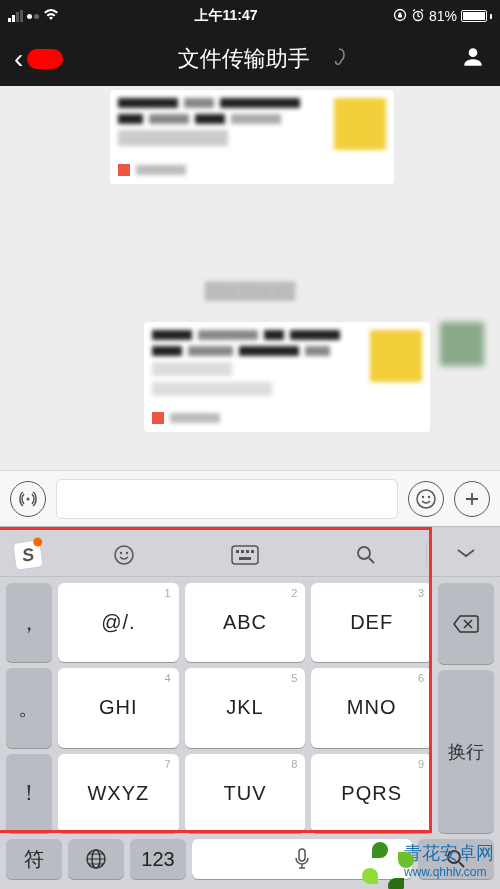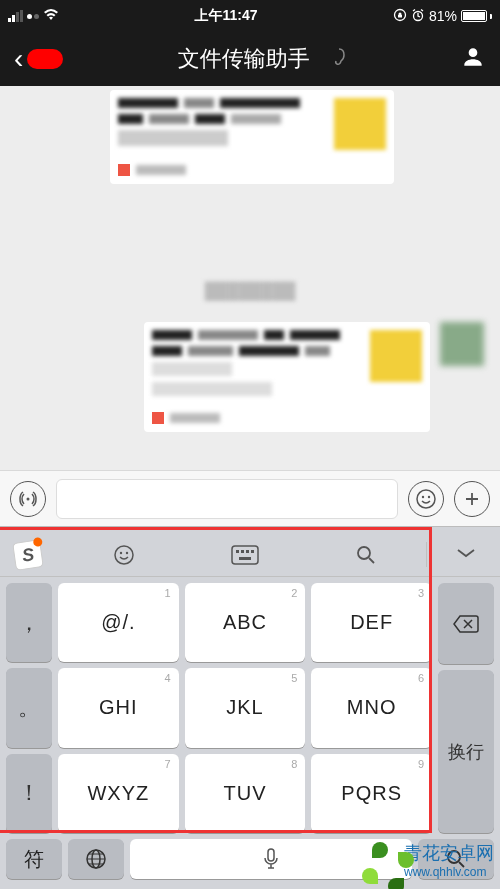--- a/index.html
+++ b/index.html
@@ -363,20 +363,21 @@
 
   <div class="kb-bottom">
     <div class="bkey sym">符</div>
     <div class="bkey globe">
       <svg width="24" height="24" viewBox="0 0 24 24">
           <circle cx="12" cy="12" r="9" stroke="#333" fill="none" stroke-width="1.5"></circle>
           <ellipse cx="12" cy="12" rx="4" ry="9" stroke="#333" fill="none" stroke-width="1.5"></ellipse>
           <path d="M3 12h18M4 7h16M4 17h16" stroke="#333" stroke-width="1"></path>
         </svg>
     </div>
+    <div class="bkey num">123</div>
     <div class="bkey space">
       <svg width="18" height="24" viewBox="0 0 18 24">
           <rect x="6" y="2" width="6" height="12" rx="3" stroke="#555" fill="none" stroke-width="1.5"></rect>
           <path d="M3 11a6 6 0 0 0 12 0M9 17v4M6 21h6" stroke="#555" fill="none" stroke-width="1.5"></path>
         </svg>
     </div>
     <div class="bkey search">
       <svg width="24" height="24" viewBox="0 0 24 24">
           <circle cx="10" cy="10" r="6" stroke="#333" fill="none" stroke-width="1.8"></circle>
           <path d="M15 15l5 5" stroke="#333" stroke-width="1.8"></path>

